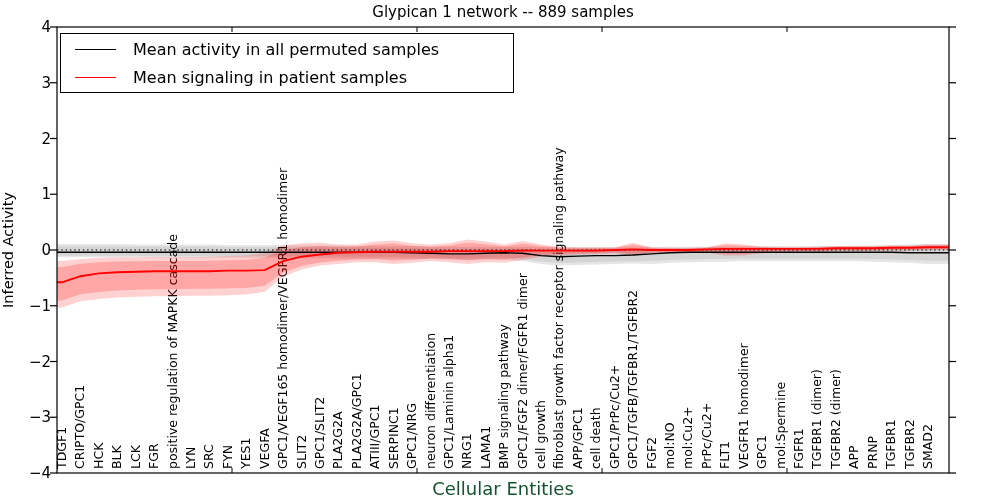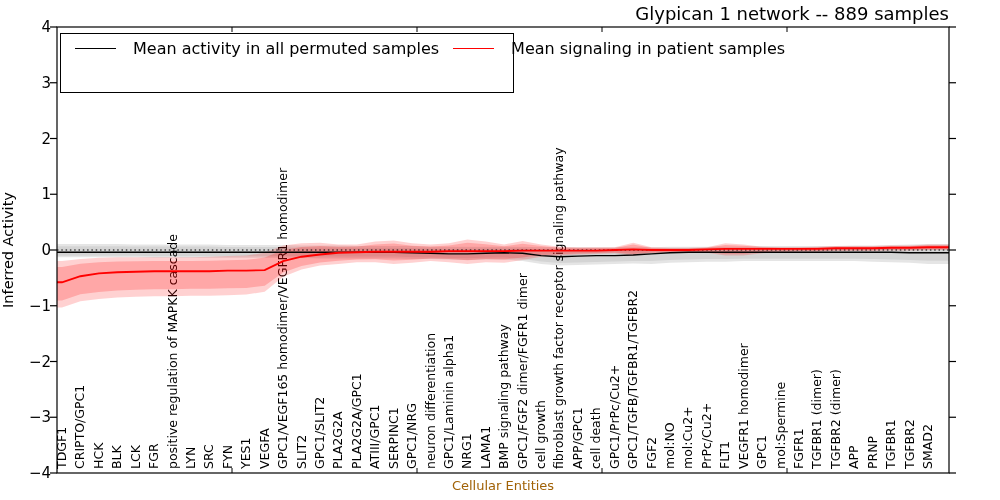--- a/index.html
+++ b/index.html
@@ -1,45 +1,45 @@
 <!DOCTYPE html>
 <html><head>
 <meta charset="utf-8">
 <style>
   html,body{margin:0;padding:0;background:#fff;}
   #figure{
     position:relative;width:1000px;height:500px;background:#ffffff;
     font-family:"DejaVu Sans","Liberation Sans",sans-serif;overflow:hidden;
   }
   .title{
-    position:absolute;left:57px;top:3px;width:892px;text-align:right;
-    font-size:18px;color:#000;
+    position:absolute;left:57px;top:3px;width:892px;text-align:center;
+    font-size:15px;color:#000;
   }
   .ylab{
     position:absolute;left:-57px;top:242px;width:130px;text-align:center;
     font-size:14.5px;color:#000;transform:rotate(-90deg);
   }
   .xlab{
     position:absolute;left:57px;top:478px;width:892px;text-align:center;
-    font-size:13px;color:#a16207;
+    font-size:18px;color:#14532d;
   }
   .ytick{
     position:absolute;left:15px;width:36px;text-align:right;
     font-size:15px;line-height:20px;color:#000;
   }
   .xtick{
     position:absolute;font-size:12.5px;line-height:13px;color:#000;
     white-space:nowrap;transform:rotate(-90deg);transform-origin:0 0;
   }
   #xticks,#yticks{position:absolute;left:0;top:0;z-index:1;}
   #plot-svg{position:absolute;left:0;top:0;z-index:2;pointer-events:none;}
   .legend{
     position:absolute;left:60px;top:33px;width:452px;height:58px;
     border:1.6px solid #000;background:#fff;z-index:3;
-    display:flex;justify-content:flex-start;
+    display:flex;flex-direction:column;justify-content:center;
   }
   .legend-row{display:flex;align-items:center;height:28px;padding-left:14px;}
   .legend-swatch{width:41px;height:0;border-top-style:solid;border-top-width:1.8px;margin-right:17px;flex:none;}
   .legend-label{font-size:16px;color:#000;white-space:nowrap;}
 </style>
 </head>
 <body>
 
 <div id="figure">
 

